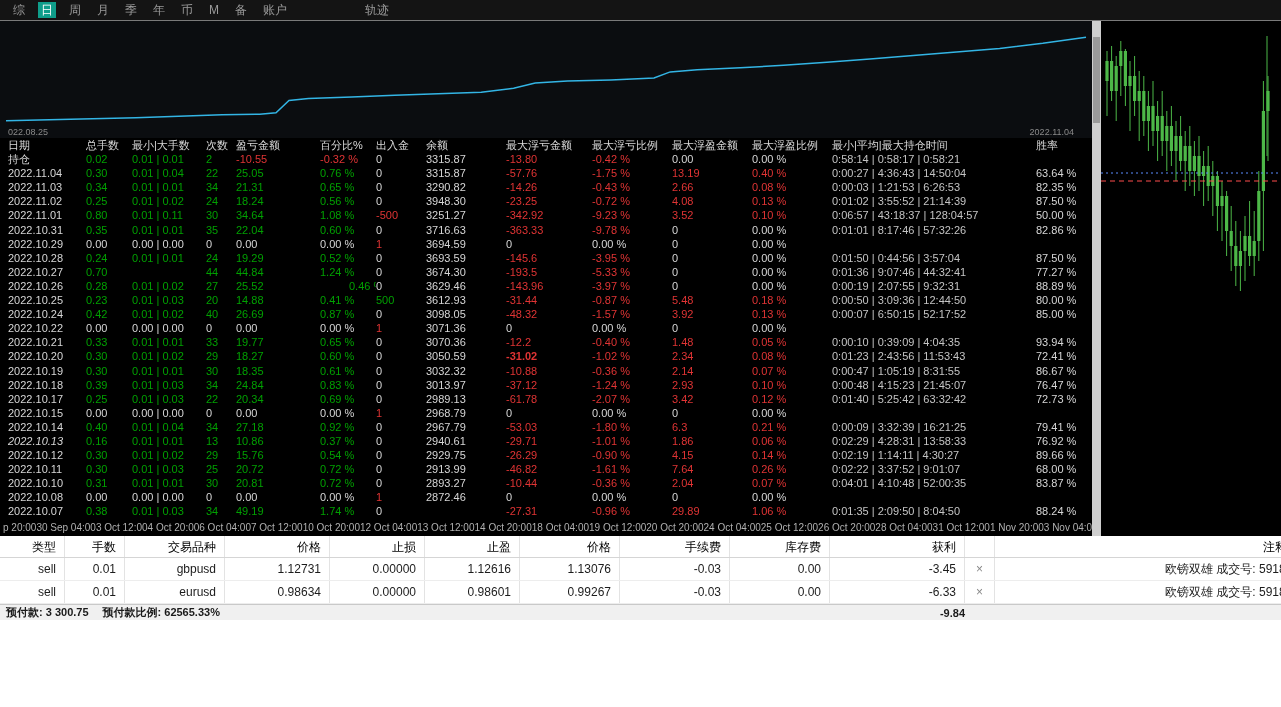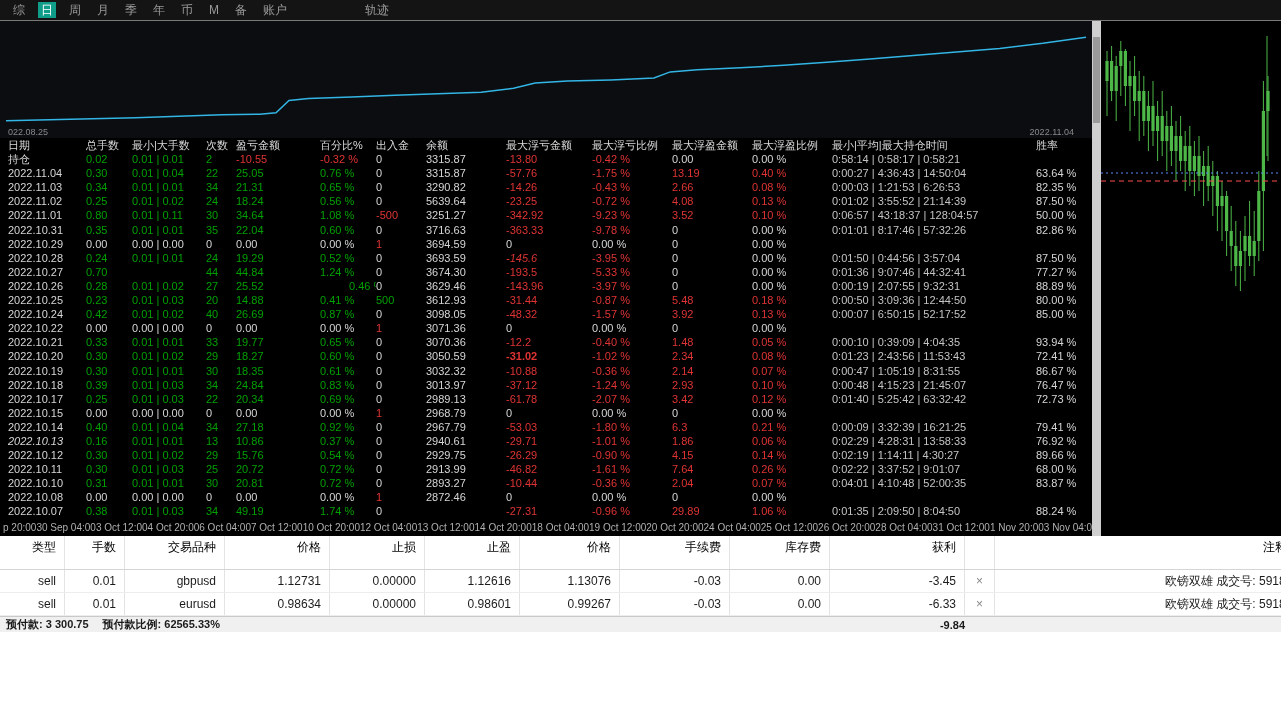--- a/index.html
+++ b/index.html
@@ -42,21 +42,21 @@
 
   .candle-panel { width:180px; background:#000; }
 
   
   .tabbar { height:26px; background:#ececec; border-bottom:1px solid #c0c0c0; display:flex; align-items:flex-end; padding:0 6px; }
   .tab { background:#fff; border:1px solid #9a9a9a; border-bottom:none; font-size:11px; color:#000; padding:3px 12px 4px 12px; cursor:pointer; }
 
   
   .orders { background:#fff; }
   .orow { display:grid; grid-template-columns:65px 60px 100px 105px 95px 95px 100px 110px 100px 135px 30px 1fr; height:23px; line-height:23px; border-bottom:1px solid #ededed; }
-  .orow.ohead { height:34px; line-height:22px; border-bottom:1px solid #d5d5d5; }
+  .orow.ohead { height:22px; line-height:22px; border-bottom:1px solid #d5d5d5; }
   .ocell { font-size:12px; color:#1c1c1c; text-align:right; padding-right:8px; border-right:1px solid #e3e3e3; white-space:nowrap; overflow:hidden; }
   .ohead .ocell { color:#000; }
   .ocell.oc10 { text-align:center; padding-right:0; color:#888; cursor:pointer; }
   .ocell.oc11 { text-align:left; border-right:none; }
   .orow:not(.ohead) .oc11 { padding-left:170px; }
   .ohead .oc11 { padding-left:268px; }
 
   
   .statusbar { height:16px; background:#f0f0f0; border-top:1px solid #c9c9c9; display:flex; align-items:center; padding:0 6px; position:relative; }
   .sb-item { font-size:11px; font-weight:bold; color:#1a1a1a; margin-right:14px; white-space:nowrap; }
@@ -159,21 +159,21 @@
             <span class="scell c13" style="color: rgb(214, 214, 214);">82.35 %</span>
           </div>
           <div class="srow">
             <span class="scell c0" style="color: rgb(214, 214, 214);">2022.11.02</span>
             <span class="scell c1" style="color: rgb(0, 160, 0);">0.25</span>
             <span class="scell c2" style="color: rgb(0, 160, 0);">0.01 | 0.02</span>
             <span class="scell c3" style="color: rgb(0, 160, 0);">24</span>
             <span class="scell c4" style="color: rgb(0, 160, 0);">18.24</span>
             <span class="scell c5" style="color: rgb(0, 160, 0);">0.56 %</span>
             <span class="scell c6" style="color: rgb(214, 214, 214);">0</span>
-            <span class="scell c7" style="color: rgb(214, 214, 214);">5639.64</span>
+            <span class="scell c7" style="color: rgb(214, 214, 214);">3948.30</span>
             <span class="scell c8" style="color: rgb(224, 52, 52);">-23.25</span>
             <span class="scell c9" style="color: rgb(224, 52, 52);">-0.72 %</span>
             <span class="scell c10" style="color: rgb(224, 52, 52);">4.08</span>
             <span class="scell c11" style="color: rgb(224, 52, 52);">0.13 %</span>
             <span class="scell c12" style="color: rgb(196, 196, 196);">0:01:02 | 3:55:52 | 21:14:39</span>
             <span class="scell c13" style="color: rgb(214, 214, 214);">87.50 %</span>
           </div>
           <div class="srow">
             <span class="scell c0" style="color: rgb(214, 214, 214);">2022.11.01</span>
             <span class="scell c1" style="color: rgb(0, 160, 0);">0.80</span>
@@ -224,21 +224,21 @@
           </div>
           <div class="srow">
             <span class="scell c0" style="color: rgb(214, 214, 214);">2022.10.28</span>
             <span class="scell c1" style="color: rgb(0, 160, 0);">0.24</span>
             <span class="scell c2" style="color: rgb(0, 160, 0);">0.01 | 0.01</span>
             <span class="scell c3" style="color: rgb(0, 160, 0);">24</span>
             <span class="scell c4" style="color: rgb(0, 160, 0);">19.29</span>
             <span class="scell c5" style="color: rgb(0, 160, 0);">0.52 %</span>
             <span class="scell c6" style="color: rgb(214, 214, 214);">0</span>
             <span class="scell c7" style="color: rgb(214, 214, 214);">3693.59</span>
-            <span class="scell c8" style="color: rgb(224, 52, 52); font-style: italic;">-145.6</span>
+            <span class="scell c8" style="color: rgb(224, 52, 52);">-145.6</span>
             <span class="scell c9" style="color: rgb(224, 52, 52);">-3.95 %</span>
             <span class="scell c10" style="color: rgb(214, 214, 214);">0</span>
             <span class="scell c11" style="color: rgb(214, 214, 214);">0.00 %</span>
             <span class="scell c12" style="color: rgb(196, 196, 196);">0:01:50 | 0:44:56 | 3:57:04</span>
             <span class="scell c13" style="color: rgb(214, 214, 214);">87.50 %</span>
           </div>
           <div class="srow">
             <span class="scell c0" style="color: rgb(214, 214, 214);">2022.10.27</span>
             <span class="scell c1" style="color: rgb(0, 160, 0);">0.70</span>
             <span class="scell c2" style="color: rgb(0, 160, 0); margin-top: 23px;">0.01 | 0.08</span>

